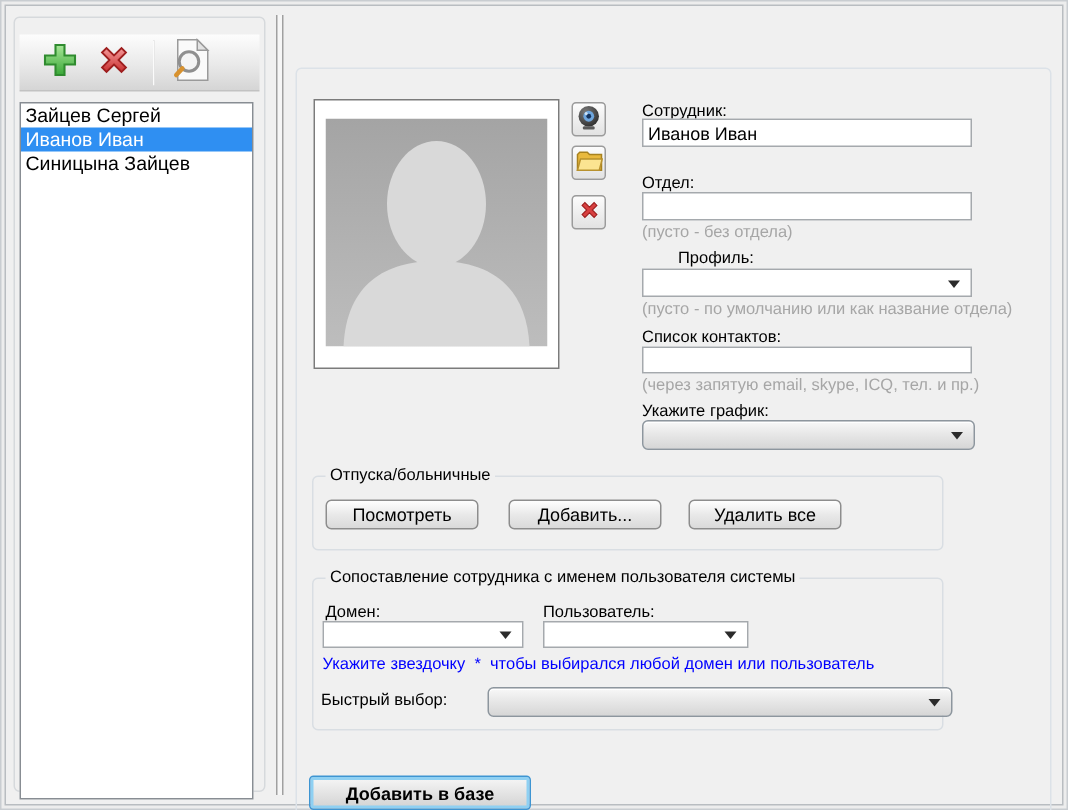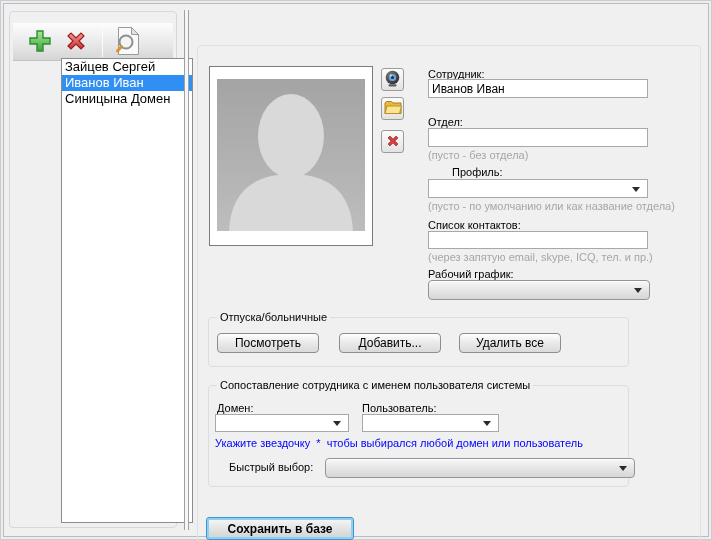--- a/index.html
+++ b/index.html
@@ -15,22 +15,22 @@
   .left-group{left:9px;top:11px;width:168px;height:517px;border-color:#d6d9dc;}
   .toolbar{
     position:absolute;left:3px;top:11px;width:160px;height:38px;
     background:linear-gradient(#fdfdfd,#e9e9e9 55%,#d5d5d5);
     border-bottom:1px solid #c2c2c2;
     display:flex;align-items:center;padding-left:9px;
   }
   .tb-btn{width:36px;height:32px;display:flex;align-items:center;justify-content:center;cursor:default;}
   .tb-sep{width:1px;height:30px;background:#b5b5b5;border-right:1px solid #fbfbfb;margin:0 6px 0 8px;}
   .listbox{
-    position:absolute;left:3px;top:46px;width:132px;height:465px;
-    background:#fff;border:1px solid #888d93;font-size:13px;overflow:hidden;margin-left:48px;
+    position:absolute;left:3px;top:56px;width:156px;height:465px;
+    background:#fff;border:1px solid #888d93;font-size:13px;overflow:hidden;
   }
   .list-item{height:16px;line-height:16px;padding:0 3px;white-space:nowrap;}
   .list-item.selected{background:#2f8ff2;color:#fff;}
   
   .splitter{
     position:absolute;left:184px;top:10px;height:520px;width:5px;
     border-left:1px solid #a0a0a0;border-right:1px solid #a0a0a0;background:#f6f6f6;
   }
   
   .right-group{left:197px;top:11px;width:504px;height:516px;border-color:#dce2e8;margin-top:34px;}
@@ -125,21 +125,21 @@
             <path d="M18.5 1.5 l7 7 h-7 z" fill="#e2e2e2" stroke="#9a9a9a"></path>
             <circle cx="13" cy="16" r="6.5" fill="#f0f0f0" fill-opacity="0.6" stroke="#8f8f8f" stroke-width="2"></circle>
             <line x1="8.6" y1="20.6" x2="4.5" y2="25" stroke="#d8922f" stroke-width="3" stroke-linecap="round"></line>
           </svg>
         </span>
       </div>
     </div>
     <div class="listbox">
       <div class="list-item">Зайцев Сергей</div>
       <div class="list-item selected">Иванов Иван</div>
-      <div class="list-item">Синицына Домен</div>
+      <div class="list-item">Синицына Зайцев</div>
     </div>
   </div>
 
   <div class="splitter"></div>
 
   <div class="groupbox right-group">
 
     <div class="photo-box">
       <span>
         <svg width="148" height="152" viewBox="0 0 148 152">
@@ -197,36 +197,36 @@
     <div class="hint" style="top:103px;">(пусто - без отдела)</div>
 
     <div class="fl" style="top:120px;padding-left:24px;">Профиль:</div>
     <div class="combo-flat" style="left:230px;top:133px;"></div>
     <div class="hint" style="top:154px;">(пусто - по умолчанию или как название отдела)</div>
 
     <div class="fl" style="top:173px;text-align:center;">Список контактов:</div>
     <input class="tb" style="top: 185px; height: 18px;">
     <div class="hint" style="top:205px;">(через запятую email, skype, ICQ, тел. и пр.)</div>
 
-    <div class="fl" style="top:222px;">Рабочий график:</div>
+    <div class="fl" style="top:222px;">Укажите график:</div>
     <div class="combo-round" style="left:230px;top:234px;width:222px;"></div>
 
     <div class="inner-group" style="top:271px;height:50px;">
       <div class="grp-title">Отпуска/больничные</div>
       <div class="btn" style="left:8px;top:15px;">Посмотреть</div>
       <div class="btn" style="left:130px;top:15px;">Добавить...</div>
       <div class="btn" style="left:250px;top:15px;">Удалить все</div>
     </div>
 
     <div class="inner-group" style="top:339px;height:102px;">
       <div class="grp-title">Сопоставление сотрудника с именем пользователя системы</div>
       <div class="fl" style="left:8px;top:16px;">Домен:</div>
       <div class="combo-flat" style="left:6px;top:28px;width:134px;height:18px;"></div>
       <div class="fl" style="left:153px;top:16px;">Пользователь:</div>
       <div class="combo-flat" style="left:153px;top:28px;width:137px;height:18px;"></div>
       <div class="link-note" style="left:6px;top:51px;">Укажите звездочку  *  чтобы выбирался любой домен или пользователь</div>
-      <div class="fl" style="left:20px;top:75px;">Быстрый выбор:</div>
+      <div class="fl" style="left:5px;top:75px;">Быстрый выбор:</div>
       <div class="combo-round" style="left:116px;top:72px;width:310px;"></div>
     </div>
 
-    <div class="save-btn">Сохранить в базе</div>
+    <div class="save-btn">Добавить в базе</div>
   </div>
 </div>
 
 </body></html>

